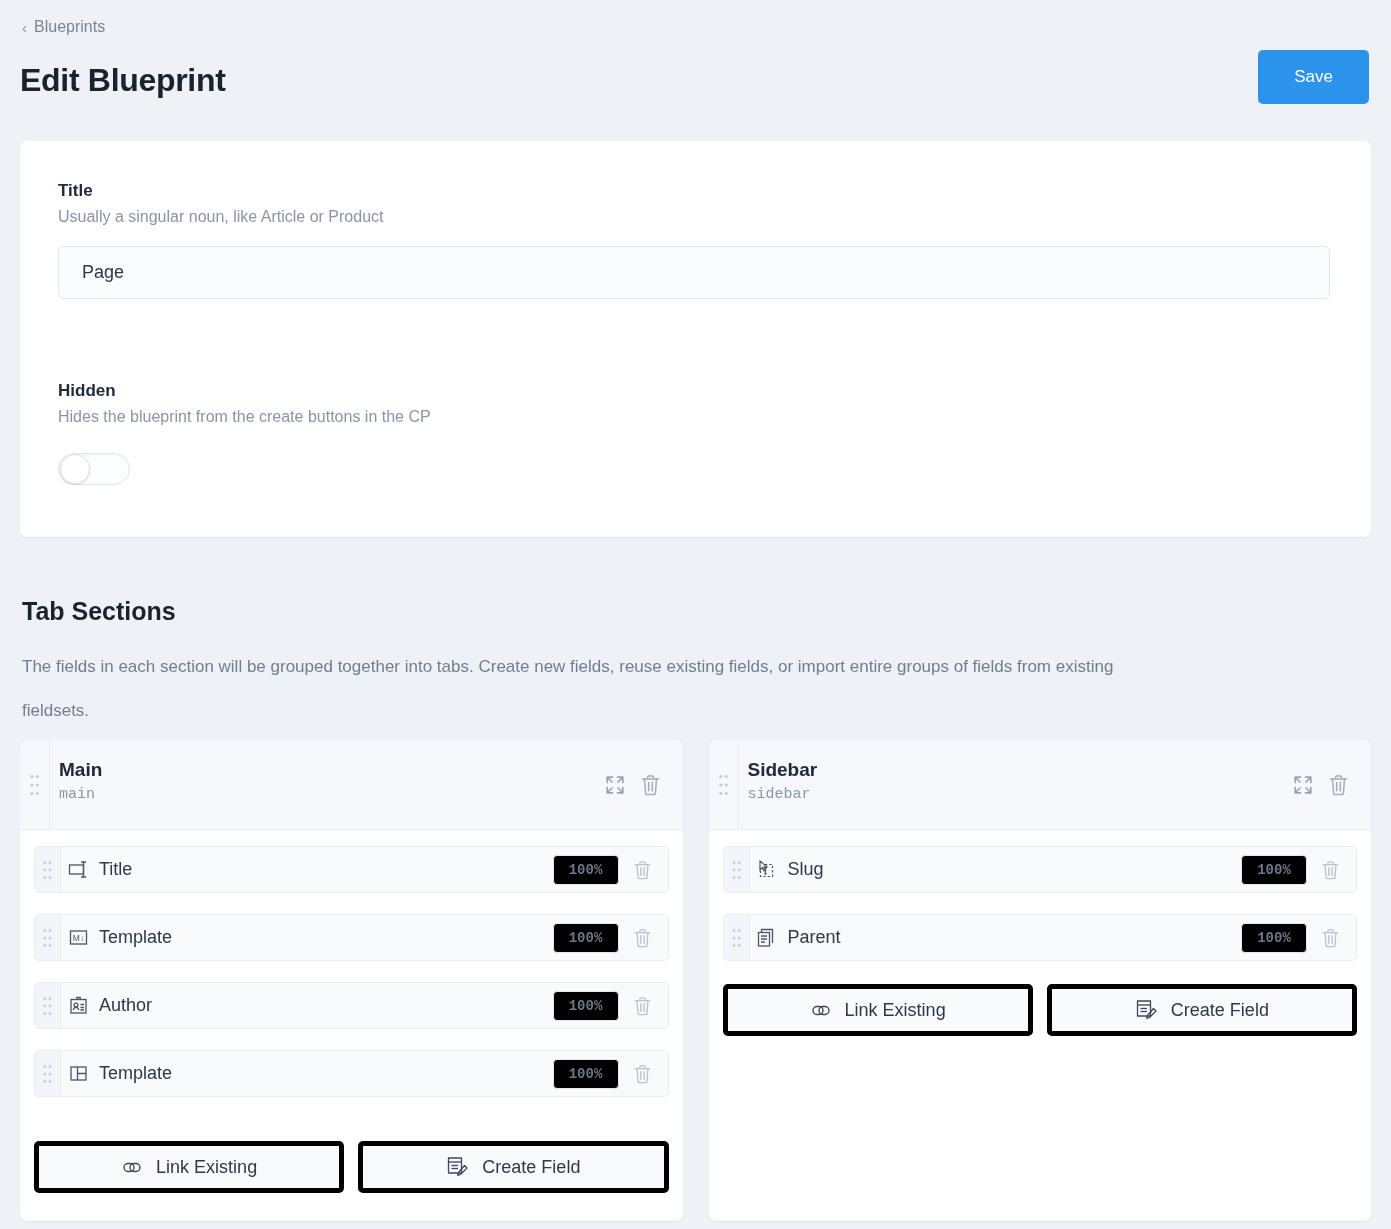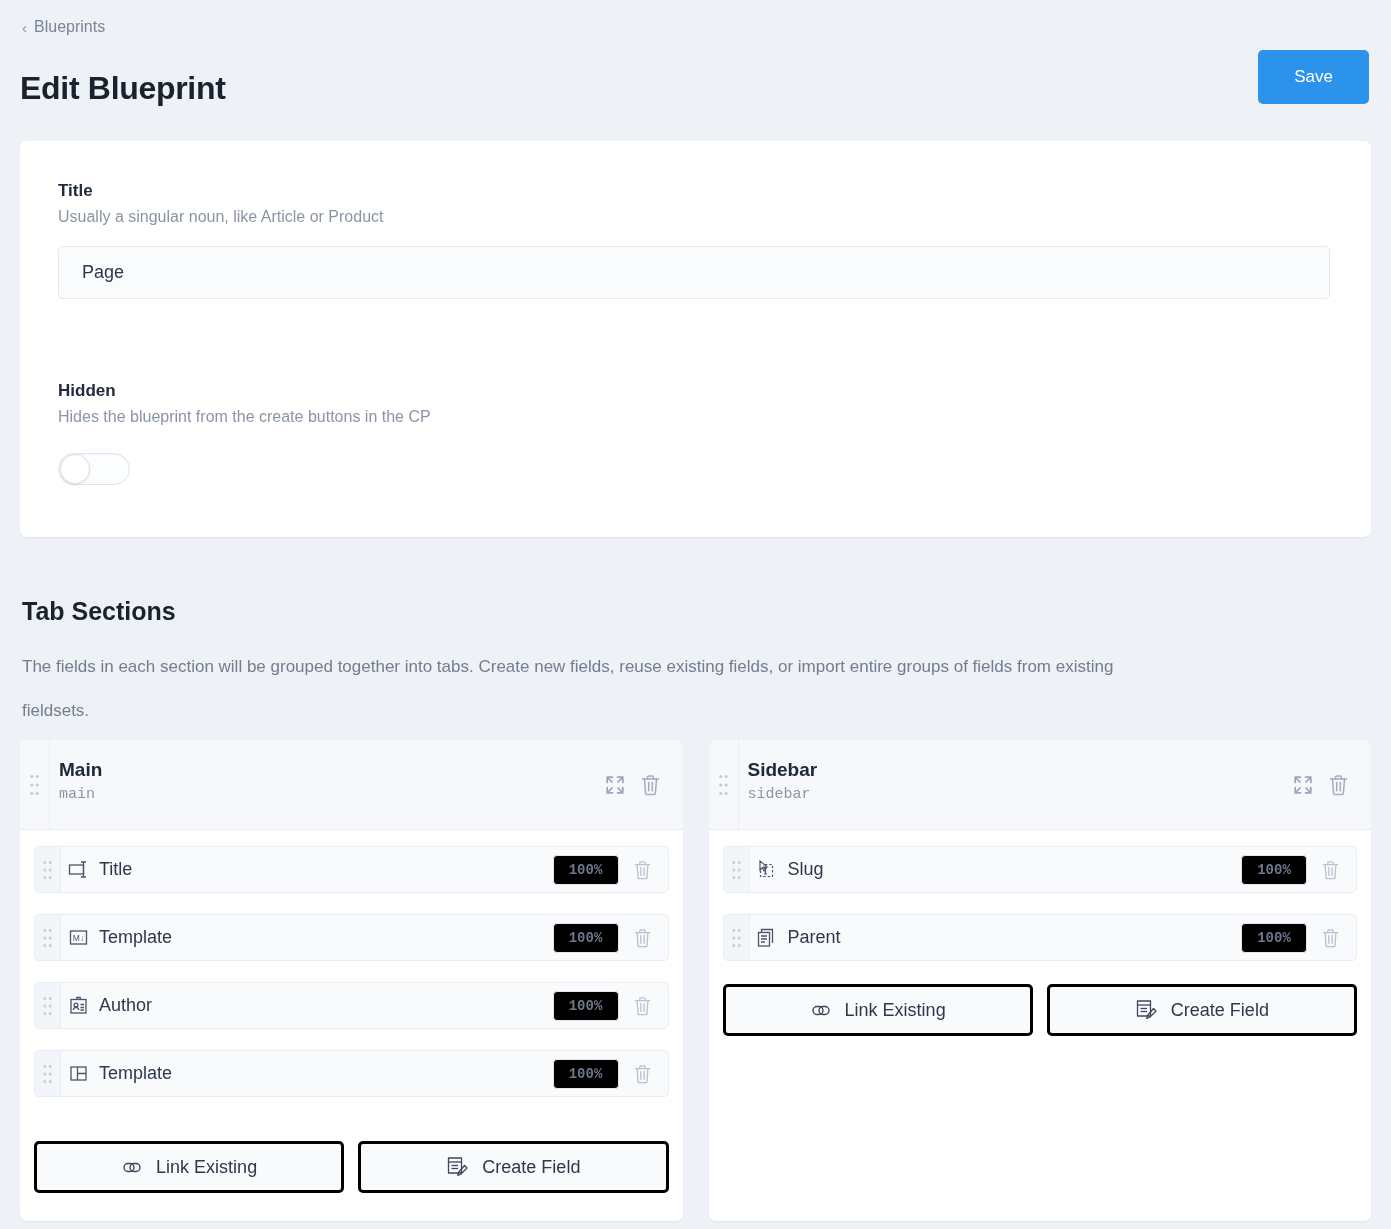--- a/index.html
+++ b/index.html
@@ -15,21 +15,21 @@
   
   .breadcrumb {
     position: absolute; left: 22px; top: 18px;
     display: flex; align-items: center; gap: 7px;
     font-size: 16px; color: #8a94a6;
   }
   .breadcrumb .chev { font-size: 15px; line-height: 1; color: #8a94a6; }
   .breadcrumb .crumb-label { color: #7b8496; }
 
   .page-title {
-    position: absolute; left: 20px; top: 70px;
+    position: absolute; left: 20px; top: 62px;
     font-size: 32px; font-weight: 700; color: #1a222e;
     letter-spacing: -0.3px;
   }
 
   .save-button {
     position: absolute; right: 22px; top: 50px;
     width: 111px; height: 54px;
     background: #2b93ec; border: none; border-radius: 5px;
     color: #ffffff; font-size: 17px; font-family: "Liberation Sans", sans-serif;
     cursor: pointer;
@@ -164,21 +164,21 @@
     font-family: "Liberation Mono", monospace;
     font-size: 14px; font-weight: 700; color: #6d788b;
     margin-right: 14px; cursor: pointer;
   }
   .row-del { display: flex; align-items: center; padding-right: 16px; cursor: pointer; }
 
   .panel-buttons { display: flex; gap: 14px; padding: 0 14px 0 14px; margin-top: 2px; }
   .panel-btn {
     flex: 1; height: 52px;
     background: #f9fafc;
-    border: 3px solid #000000;
+    border: 5px solid #000000;
     border-radius: 5px;
     display: flex; align-items: center; justify-content: center; gap: 13px;
     font-size: 18px; color: #2d384a; cursor: pointer;
     font-family: "Liberation Sans", sans-serif;
   }
 
   svg { display: block; }
 </style>
 </head>
 <body>

